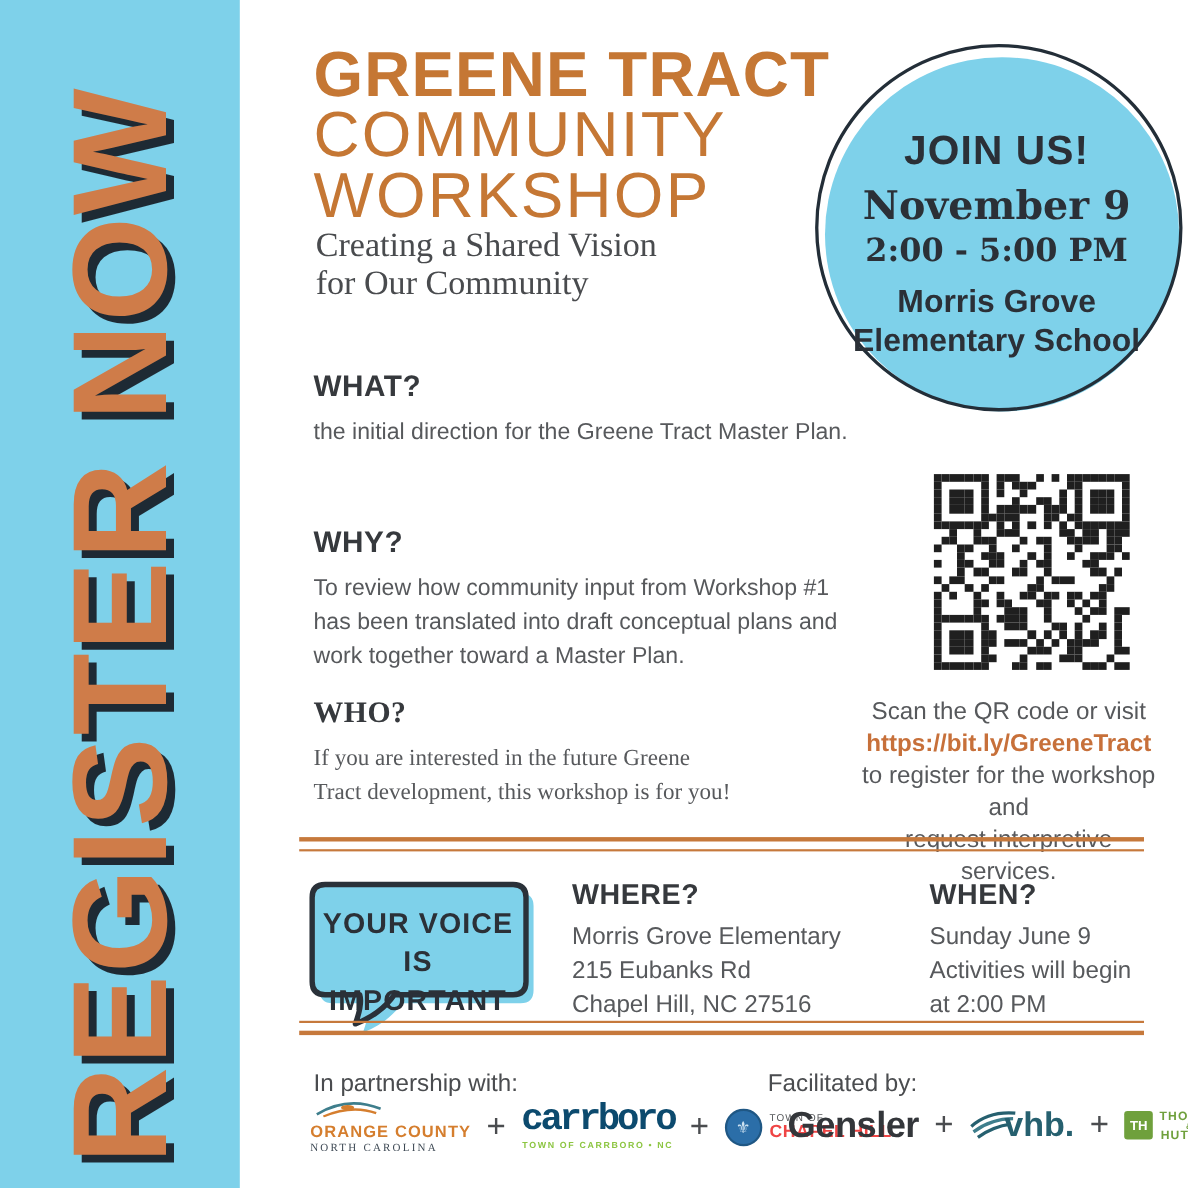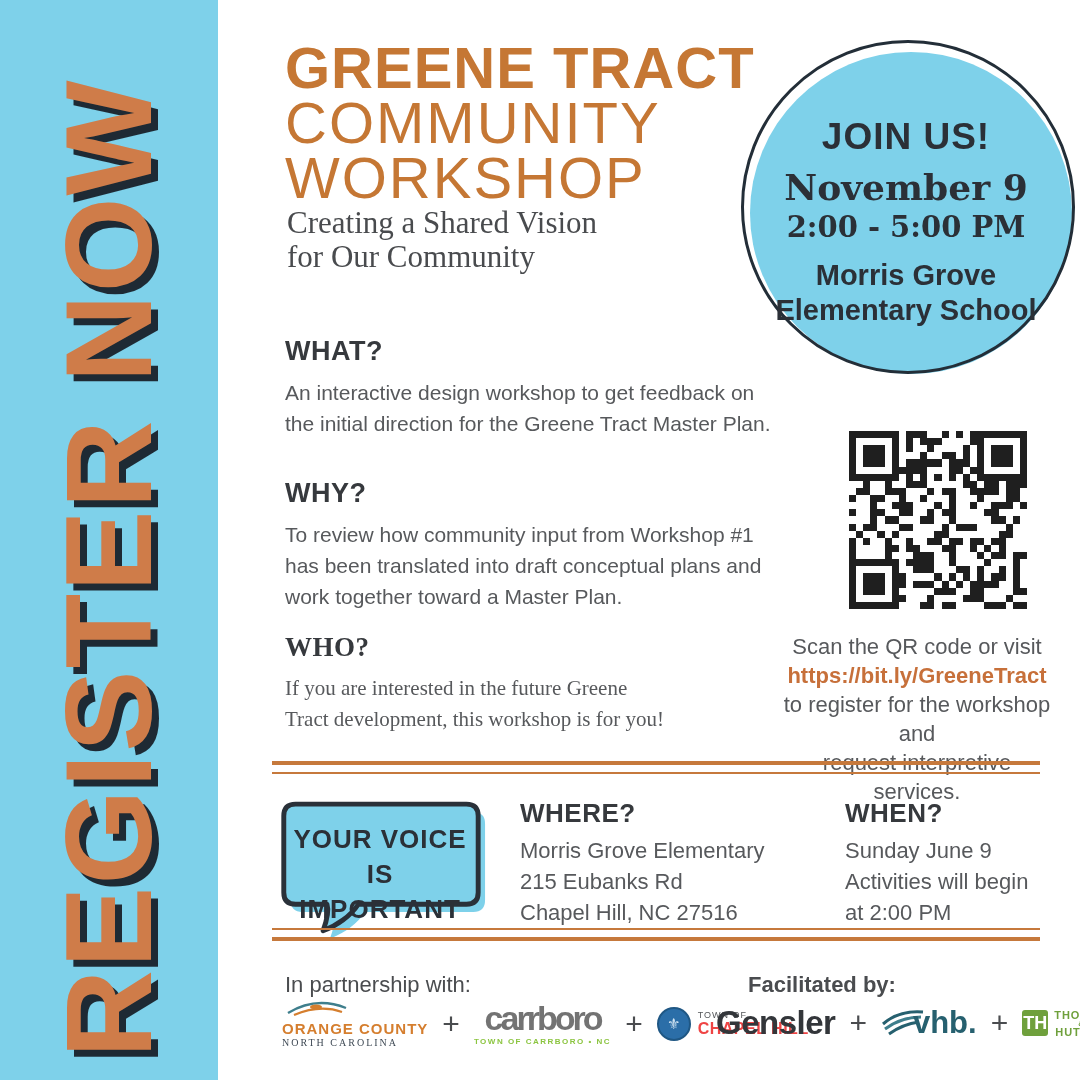--- a/index.html
+++ b/index.html
@@ -62,35 +62,35 @@
   .where { position:absolute; left:520px; top:798px; }
   .when  { position:absolute; left:845px; top:798px; }
   
   .flabel { position:absolute; font-size:22px; color:#4A4C4F; }
   .logo-row { position:absolute; display:flex; align-items:center; }
   .plus { font-size:30px; color:#4A4C4F; font-weight:normal; padding:0 14px; }
   .oc-logo { text-align:left; }
   .oc-logo .oc-name { font-size:15px; font-weight:bold; letter-spacing:1px; color:#D57E2E; }
   .oc-logo .oc-sub  { font-size:10px; letter-spacing:2px; color:#3F4A55; font-family:"Liberation Serif", serif; }
   .carrboro { text-align:center; }
-  .carrboro .cb-name { font-size:34px; font-weight:800; letter-spacing:-3px; color:#737373;
-    font-family:Liberation Sans, sans-serif; line-height:30px; }
+  .carrboro .cb-name { font-size:34px; font-weight:800; letter-spacing:-3px; color:#0c4a6e;
+    font-family:Liberation Mono, monospace; line-height:30px; }
   .carrboro .cb-sub { font-size:8px; letter-spacing:1.5px; color:#8CC541; font-weight:bold; margin-top:4px; }
   .chapel { display:flex; align-items:center; gap:7px; }
   .ch-seal { width:34px; height:34px; border-radius:50%; background:#2B6EA8;
     border:2px solid #1F5784; display:flex; align-items:center; justify-content:center; }
   .ch-seal span { color:#CFE3F2; font-size:15px; }
   .ch-text .pre { font-size:9px; letter-spacing:1px; color:#55575A; }
   .ch-text .name { font-size:16px; font-weight:bold; color:#ef4444; letter-spacing:0.5px; }
   .gensler { font-size:33px; font-weight:bold; color:#33363A; letter-spacing:-0.5px; }
   .vhb { display:flex; align-items:center; }
   .vhb .vhb-name { font-size:31px; font-weight:bold; color:#26606F; margin-left:-14px; }
   .th { display:flex; align-items:center; gap:6px; }
   .th-mono { width:26px; height:26px; background:#6FA03C; border-radius:3px; color:#fff;
-    font-size:18px; font-weight:bold; display:flex; align-items:center; justify-content:center; }
+    font-size:12px; font-weight:bold; display:flex; align-items:center; justify-content:center; }
   .th-text { color:#6FA03C; font-weight:bold; line-height:10px; text-align:center; }
   .th-text .big { font-size:11px; letter-spacing:1px; }
   .th-text .amp { font-size:8px; line-height:7px; }
 </style>
 </head>
 <body>
 
 <div class="blue-bar"></div>
 <div class="register-strip">REGISTER NOW</div>
 
@@ -111,21 +111,20 @@
   <div class="date">November 9</div>
   <div class="time">2:00 - 5:00 PM</div>
   <div class="loc">
     <div>Morris Grove</div>
     <div>Elementary School</div>
   </div>
 </div>
 
 <div class="qa" style="top:336px;">
   <h2>WHAT?</h2>
-  <div class="line">An interactive design workshop to get feedback on</div>
   <div class="line">the initial direction for the Greene Tract Master Plan.</div>
 </div>
 
 <div class="qa" style="top:478px;">
   <h2>WHY?</h2>
   <div class="line">To review how community input from Workshop #1</div>
   <div class="line">has been translated into draft conceptual plans and</div>
   <div class="line">work together toward a Master Plan.</div>
 </div>
 
@@ -827,21 +826,21 @@
     <div class="ch-seal">
         <span>⚜</span>
       </div>
     <div class="ch-text">
       <div class="pre">TOWN OF</div>
       <div class="name">CHAPEL HILL</div>
     </div>
   </div>
 </div>
 
-<div class="flabel" style="left:748px; top:972px;font-weight:bold;">Facilitated by:</div>
+<div class="flabel" style="left:698px; top:972px;">Facilitated by:</div>
 <div class="logo-row" style="left:716px; top:1004px;">
   <div class="gensler">Gensler</div>
   <div class="plus">+</div>
   <div class="vhb">
     <svg width="46" height="30" viewBox="0 0 46 30">
       <path d="M2,16 Q18,2 42,4" fill="none" stroke="#26606F" stroke-width="3"></path>
       <path d="M4,21 Q20,9 40,9" fill="none" stroke="#3E7E8C" stroke-width="3"></path>
       <path d="M8,26 Q22,16 38,14" fill="none" stroke="#26606F" stroke-width="3"></path>
     </svg>
     <span class="vhb-name">vhb.</span>

